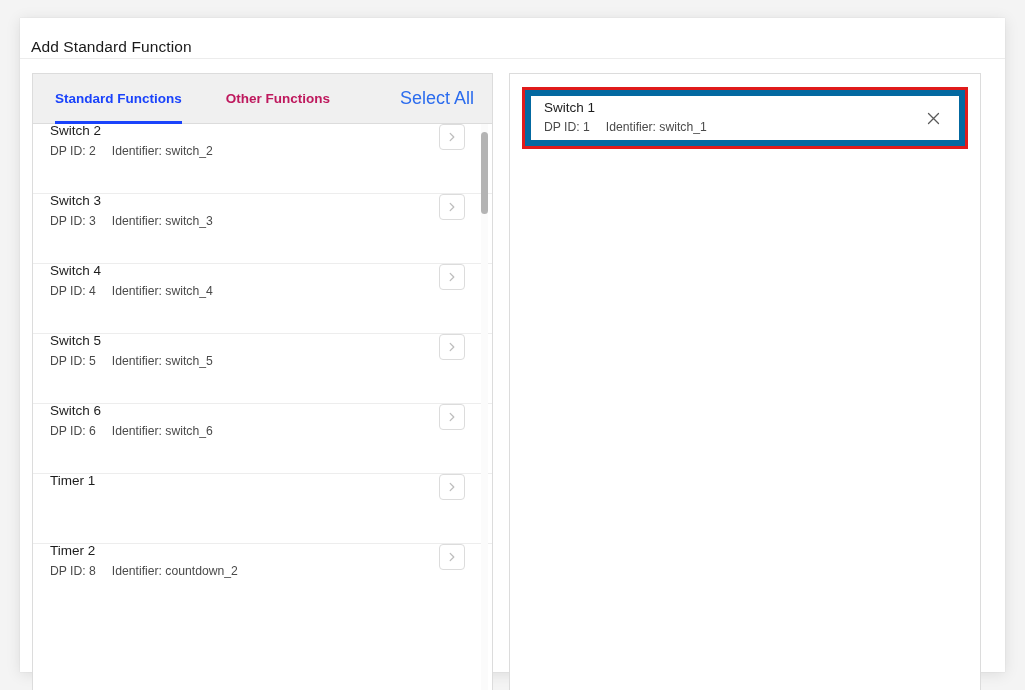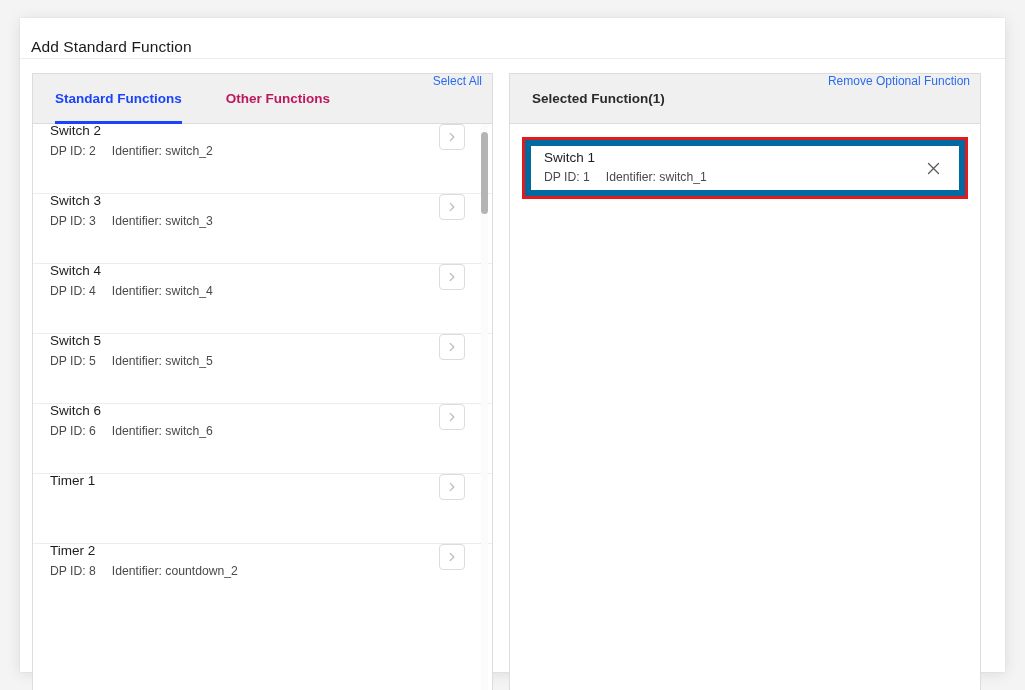--- a/index.html
+++ b/index.html
@@ -108,23 +108,23 @@
     right: 22px;
     bottom: -1px;
     height: 3px;
     background: #1a43fb;
   }
 
   .header-spacer { flex: 1 1 auto; }
 
   .header-link {
     display: flex;
-    align-items: flex-start;
-    padding-right: 10px;
-    font-size: 12px;
+    align-items: center;
+    padding-right: 18px;
+    font-size: 18px;
     color: #2b6cee;
     cursor: pointer;
     user-select: none;
     white-space: nowrap;
   }
 
   .panel-header-title {
     display: flex;
     align-items: center;
     padding-left: 22px;
@@ -397,27 +397,20 @@
               </div>
             </div>
           </div>
         <div class="scrollbar">
           <div class="scroll-thumb" id="scroll-thumb" style="top: 8px; height: 82px;"></div>
         </div>
       </div>
     </div>
 
     <div class="panel panel-right">
-      <div class="panel-header">
-        <div class="panel-header-title">Selected Function(1)</div>
-        <div class="header-spacer"></div>
-        <div class="header-link">
-          <span>Remove Optional Function</span>
-        </div>
-      </div>
 
       <div class="selected-area" id="selected-area">
           <div class="selected-card-outer">
             <div class="selected-card">
               <div class="item-text">
                 <div class="item-title">Switch 1</div>
                 <div class="item-meta">
                   <span>DP ID: 1</span>
                   <span>Identifier: switch_1</span>
                 </div>

